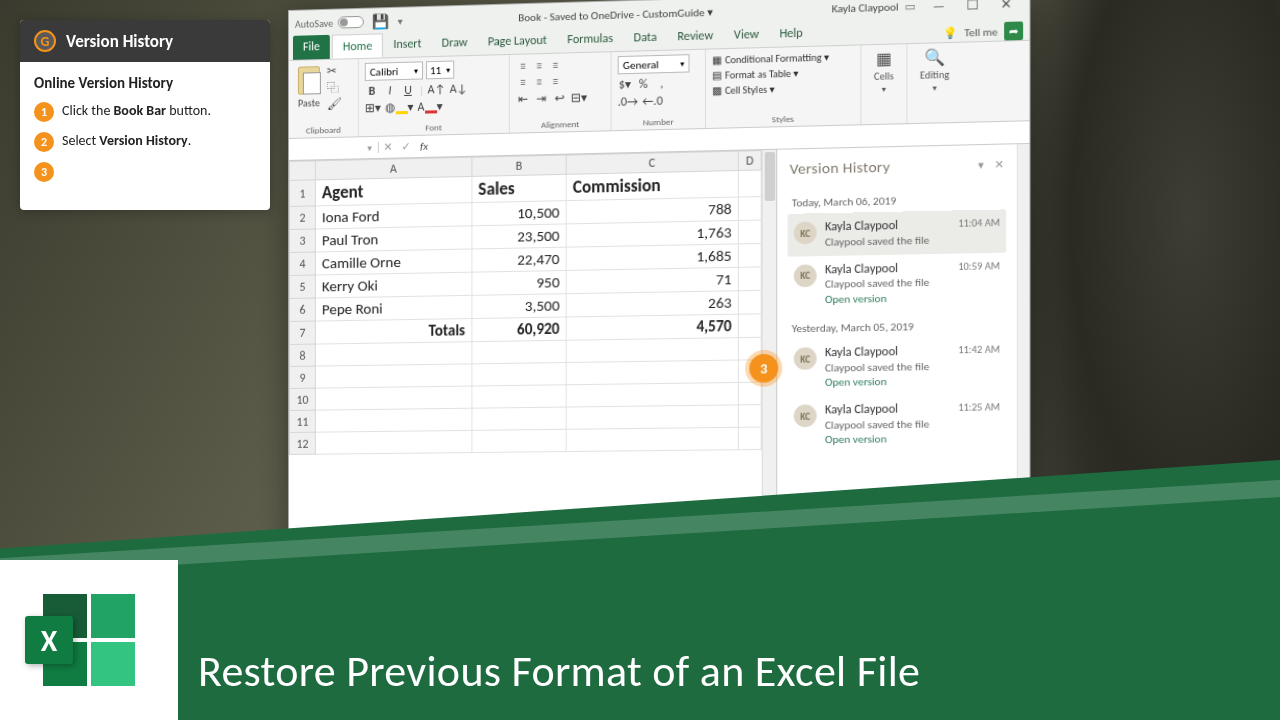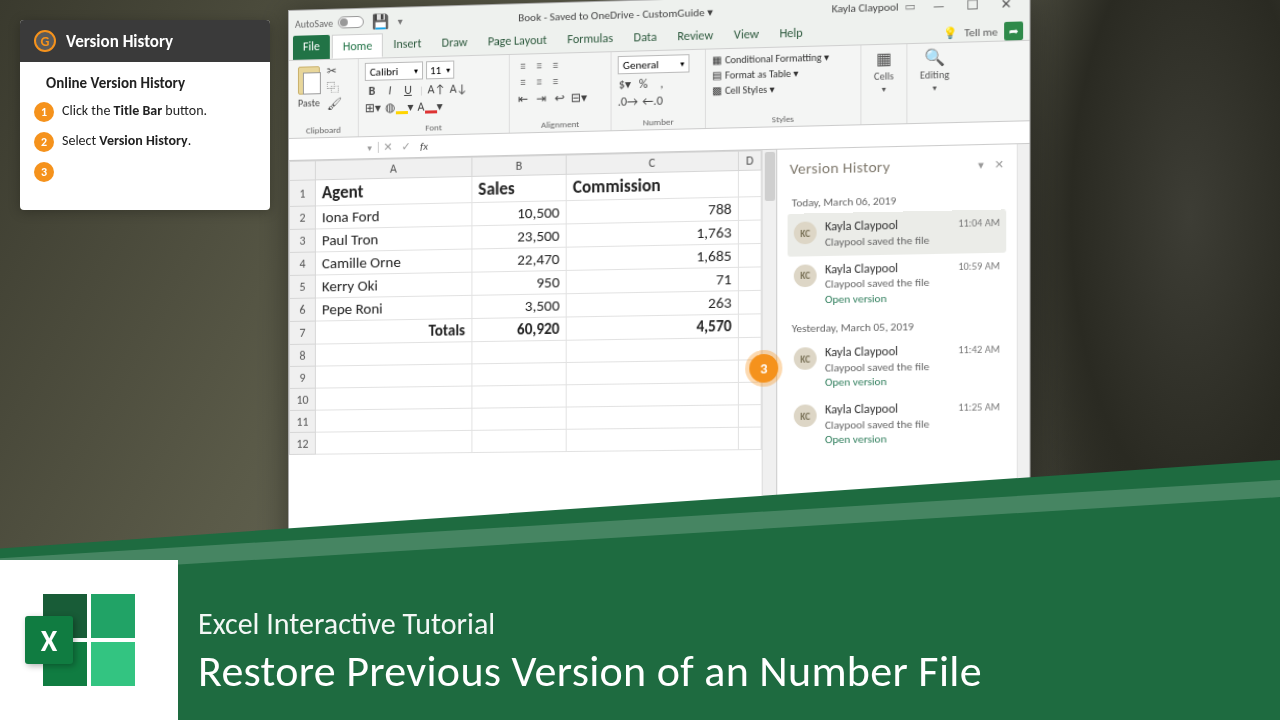--- a/index.html
+++ b/index.html
@@ -49,21 +49,21 @@
   .tutorial-header .logo {
     width: 22px; height: 22px;
     border-radius: 50%;
     border: 2px solid #f5921c;
     background: #5a5a5a;
     display:flex;align-items:center;justify-content:center;
     font-size: 14px; font-weight: bold;
     color:#f5921c;
   }
   .tutorial-body { padding: 12px 14px 18px; font-size: 14px; color: #222; }
-  .tutorial-subtitle { font-weight: 700; margin-bottom: 10px; font-size: 15px; margin-left: 12px; }
+  .tutorial-subtitle { font-weight: 700; margin-bottom: 10px; font-size: 15px; }
   .tutorial-step { display: flex; gap: 8px; margin-bottom: 10px; line-height: 1.35; }
   .step-bullet {
     min-width: 20px; height: 20px; border-radius: 50%;
     background: #f5921c; color: #fff;
     font-size: 12px; font-weight: 700;
     display: flex; align-items: center; justify-content: center;
     flex-shrink: 0;
   }
   .step-text b { font-weight: 700; }
 
@@ -294,21 +294,21 @@
 <div class="tutorial-panel">
   <div class="tutorial-header">
     <span class="logo">G</span>
     <span>Version History</span>
   </div>
   <div class="tutorial-body">
     <div class="tutorial-subtitle">Online Version History</div>
     <div id="tutorial-steps">
         <div class="tutorial-step">
           <div class="step-bullet">1</div>
-                   <div class="step-text">Click the <b>Title Bar</b> button.</div>
+                   <div class="step-text">Click the <b>Book Bar</b> button.</div>
         </div>
         <div class="tutorial-step">
           <div class="step-bullet">2</div>
                    <div class="step-text">Select <b>Version History</b>.</div>
         </div>
         <div class="tutorial-step">
           <div class="step-bullet">3</div>
         </div>
       </div>
   </div>
@@ -657,16 +657,15 @@
   <div class="banner-left">
     <div class="excel-logo">
       <div></div>
         <div></div>
         <div></div>
         <div></div>
       <div class="x">X</div>
     </div>
   </div>
   <div class="banner-text">
-    <div class="banner-kicker">Excel Interactive Tutorial</div>
-    <div class="banner-title">Restore Previous Version of an Number File</div>
+    <div class="banner-title">Restore Previous Format of an Excel File</div>
   </div>
 </div>
 
 </body></html>

